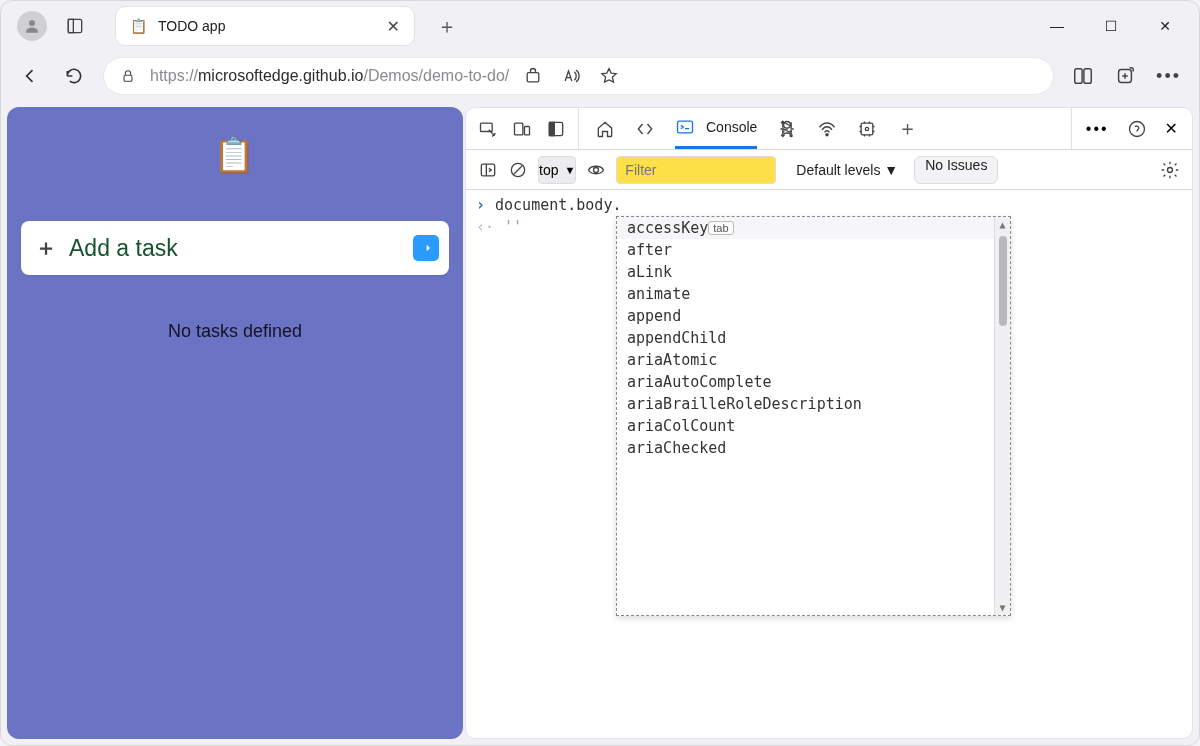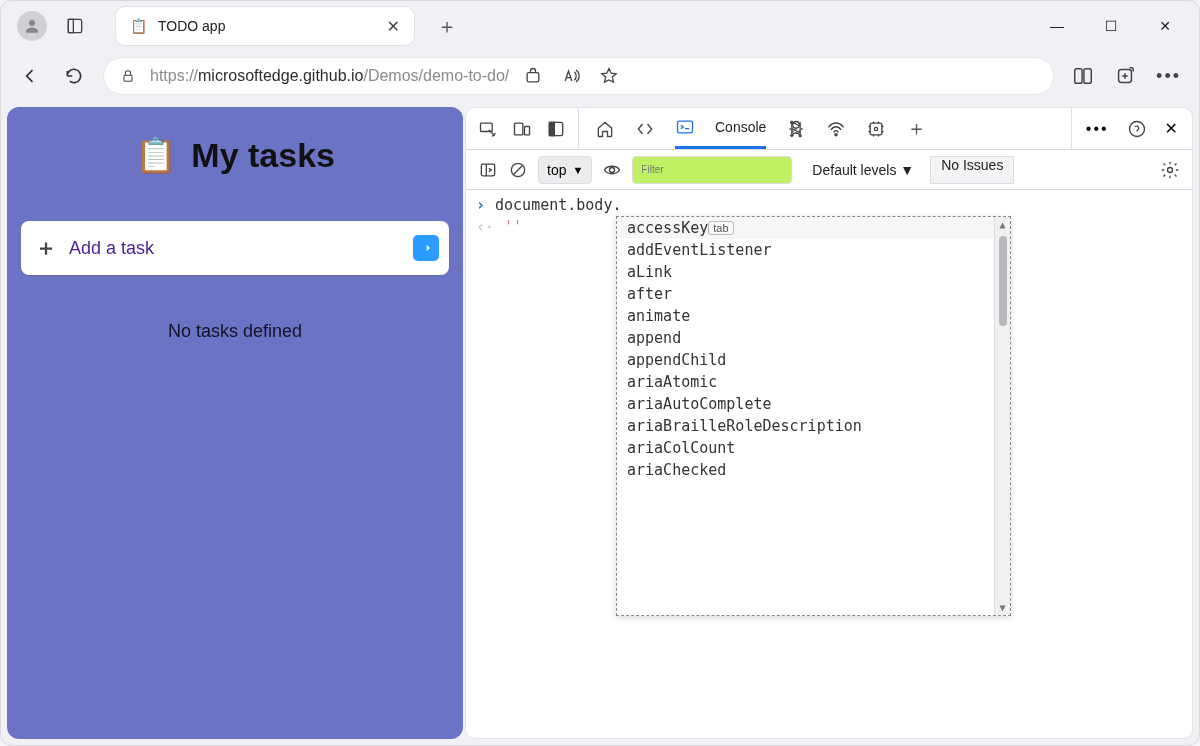--- a/index.html
+++ b/index.html
@@ -48,57 +48,57 @@
     padding:28px 14px 14px 14px; color:#111; display:flex; flex-direction:column; align-items:center;
   }
   .page-title { font-size:34px; font-weight:800; color:#111; display:flex; align-items:center; gap:14px;}
   .clipboard { font-size:34px;}
   .task-input-row {
     margin-top:46px; width:100%; height:54px; background:#fff; border-radius:8px;
     display:flex; align-items:center; padding:0 10px 0 14px; gap:12px;
     box-shadow:0 1px 2px rgba(0,0,0,0.1);
   }
   .task-input-row .plus { font-size:22px; color:#444; font-weight:700;}
-  .task-input-row .add-text { font-size:18px; color:#4c1d95;text-align:center;}
+  .task-input-row .add-text { font-size:23px; color:#14532d;text-align:center;}
   .task-input-row .go {
     margin-left:auto; width:26px; height:26px; background:#2b9cff; border-radius:5px;
     display:flex; align-items:center; justify-content:center;
   }
   .task-input-row .go svg { width:16px; height:16px; fill:#fff; }
   .no-tasks { margin-top:46px; font-size:18px; color:#131324;}
   
   .devtools {
     flex:1; height:100%; background:#fff; border-radius:10px; display:flex; flex-direction:column;
     overflow:hidden; border:1px solid #e4e4e8;
   }
   .dt-tabbar {
     height:42px; border-bottom:1px solid #d9d9dd; display:flex; align-items:stretch;
   }
   .dt-left-icons { display:flex; align-items:center; gap:14px; padding:0 12px; border-right:1px solid #e0e0e4;}
   .dt-left-icons .ic, .dt-tabs .ic { width:20px; height:20px; color:#444;}
   .dt-tabs { display:flex; align-items:center; gap:20px; padding:0 16px;}
-  .dt-tab { display:flex; align-items:center; gap:20px; height:100%; font-size:14px; color:#222;}
+  .dt-tab { display:flex; align-items:center; gap:11px; height:100%; font-size:14px; color:#222;}
   .dt-tab.active { border-bottom:3px solid #1a73e8; }
   .dt-tab.active .ic-svg { stroke:#1a73e8; }
   .dt-right-icons { margin-left:auto; display:flex; align-items:center; gap:18px; padding:0 14px; border-left:1px solid #e0e0e4;}
   .dt-toolbar {
     height:40px; border-bottom:1px solid #d9d9dd; display:flex; align-items:center; gap:10px;
     padding:0 12px;
   }
   .dt-select {
     display:flex; align-items:center; gap:6px; background:#ececef; border:1px solid #dcdce0;
-    height:28px; padding:0 8px; border-radius:4px; font-size:14px;
+    height:28px; padding:0 0; border-radius:4px; font-size:14px;
   }
   .dt-filter {
-    height:28px; border:1px solid #dcdce0; border-radius:4px; font-size:10px; padding:0 8px;
-    width:160px; color:#555; background:#bef264;
+    height:28px; border:1px solid #dcdce0; border-radius:4px; font-size:14px; padding:0 8px;
+    width:160px; color:#555; background:#fde047;
   }
   .dt-levels { font-size:14px; color:#222; margin-left:10px;}
   .dt-issues {
-    height:28px; padding:0 10px; background:#f3f3f5; border:1px solid #dcdce0; border-radius:0;
+    height:28px; padding:0 10px; background:#f3f3f5; border:1px solid #dcdce0; border-radius:7px;
     font-size:14px; color:#222; margin-left:6px;
   }
   .dt-gear { margin-left:auto; }
   .dt-body { flex:1; position:relative; font-family: Consolas, Menlo, monospace; font-size:15px; }
   .prompt-row { display:flex; align-items:center; gap:10px; padding:6px 10px 2px 10px; }
   .prompt-row .chev { color:#2b6cb0; font-weight:700;}
   .prompt-row .code { color:#333; }
   .output-row { display:flex; align-items:center; gap:10px; padding:2px 10px; color:#c8849c;}
   .output-row .chev { color:#bbb;}
   
@@ -207,21 +207,20 @@
         </svg>
       <span style="font-size:18px;letter-spacing:2px;">•••</span>
     </div>
   </div>
 
   <div class="content">
 
     <div class="page">
       <div class="page-title">
         <span class="clipboard">📋</span>
-        <span>My tasks</span>
       </div>
       <div class="task-input-row">
         <span class="plus">＋</span>
         <span class="add-text">Add a task</span>
         <span class="go">
           <svg viewBox="0 0 24 24">
               <path d="M5 12h12M13 7l5 5-5 5"></path>
             </svg>
         </span>
       </div>
@@ -335,23 +334,22 @@
           <span class="chev">‹·</span>
           <span>''</span>
         </div>
 
         <div class="autocomplete">
           <div class="ac-body">
             <div class="ac-item">
               <span>accessKey</span>
               <span class="tab-hint">tab</span>
             </div>
-            <div class="ac-item">addEventListener</div>
+            <div class="ac-item">after</div>
             <div class="ac-item">aLink</div>
-            <div class="ac-item">after</div>
             <div class="ac-item">animate</div>
             <div class="ac-item">append</div>
             <div class="ac-item">appendChild</div>
             <div class="ac-item">ariaAtomic</div>
             <div class="ac-item">ariaAutoComplete</div>
             <div class="ac-item">ariaBrailleRoleDescription</div>
             <div class="ac-item">ariaColCount</div>
             <div class="ac-item">ariaChecked</div>
             <div class="ac-scroll">
               <span class="up">▲</span>

